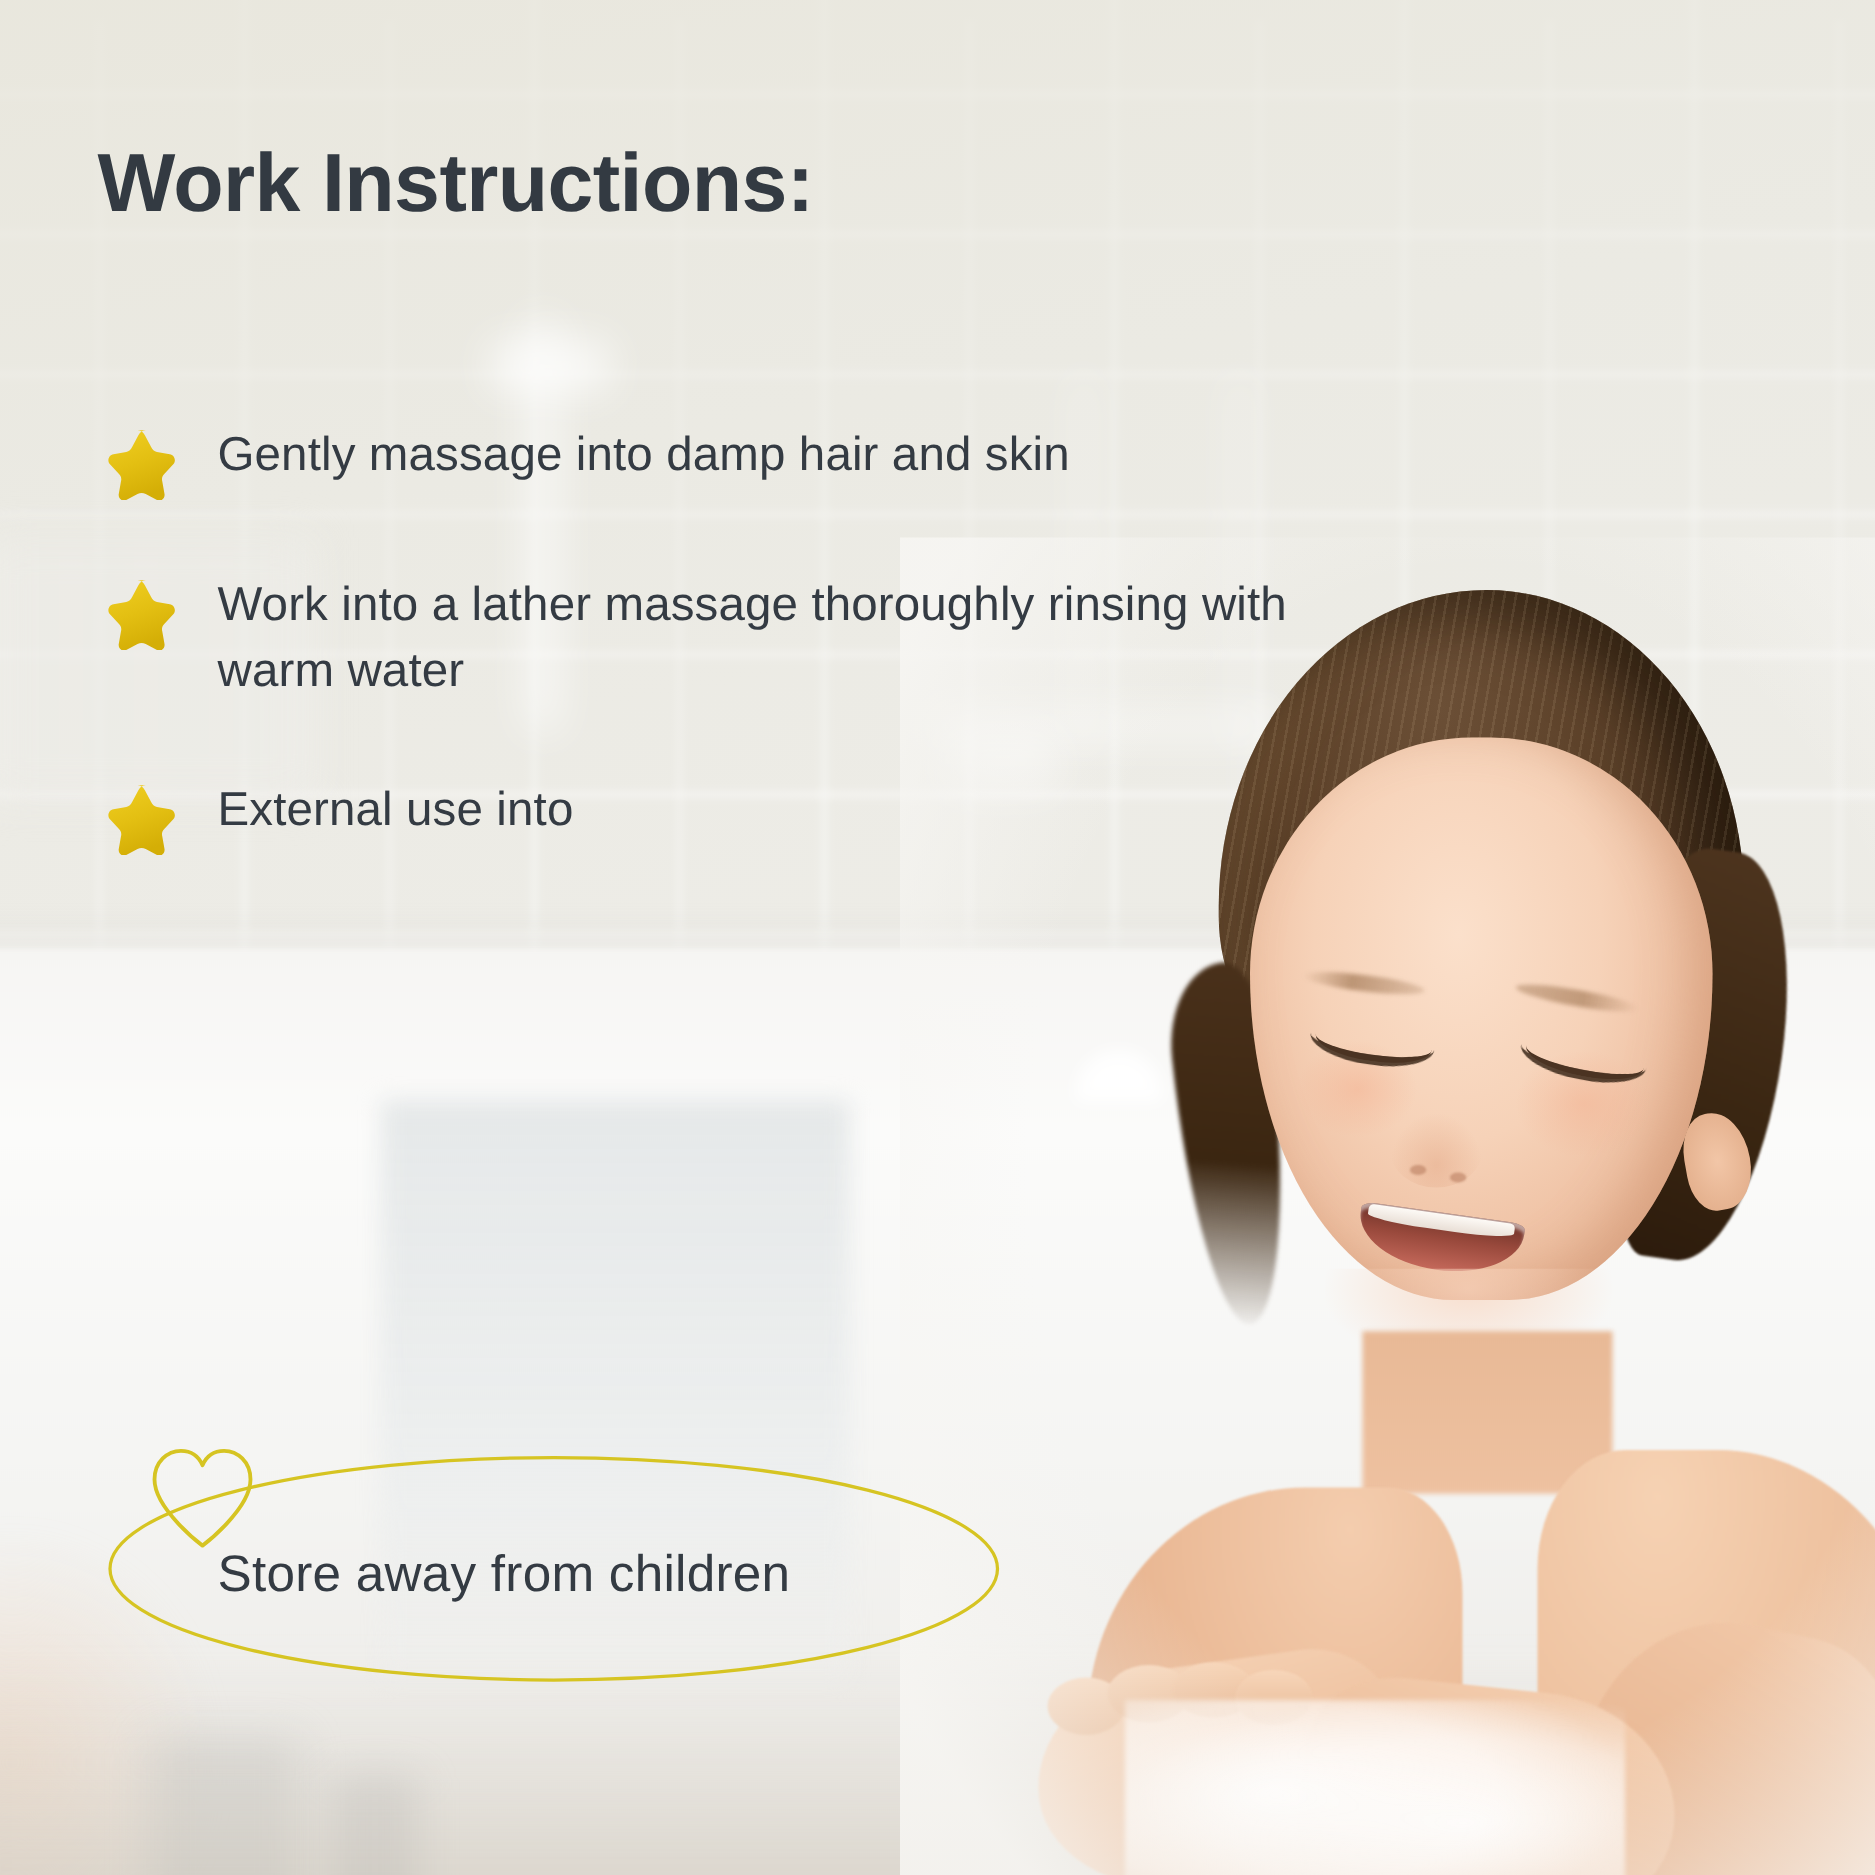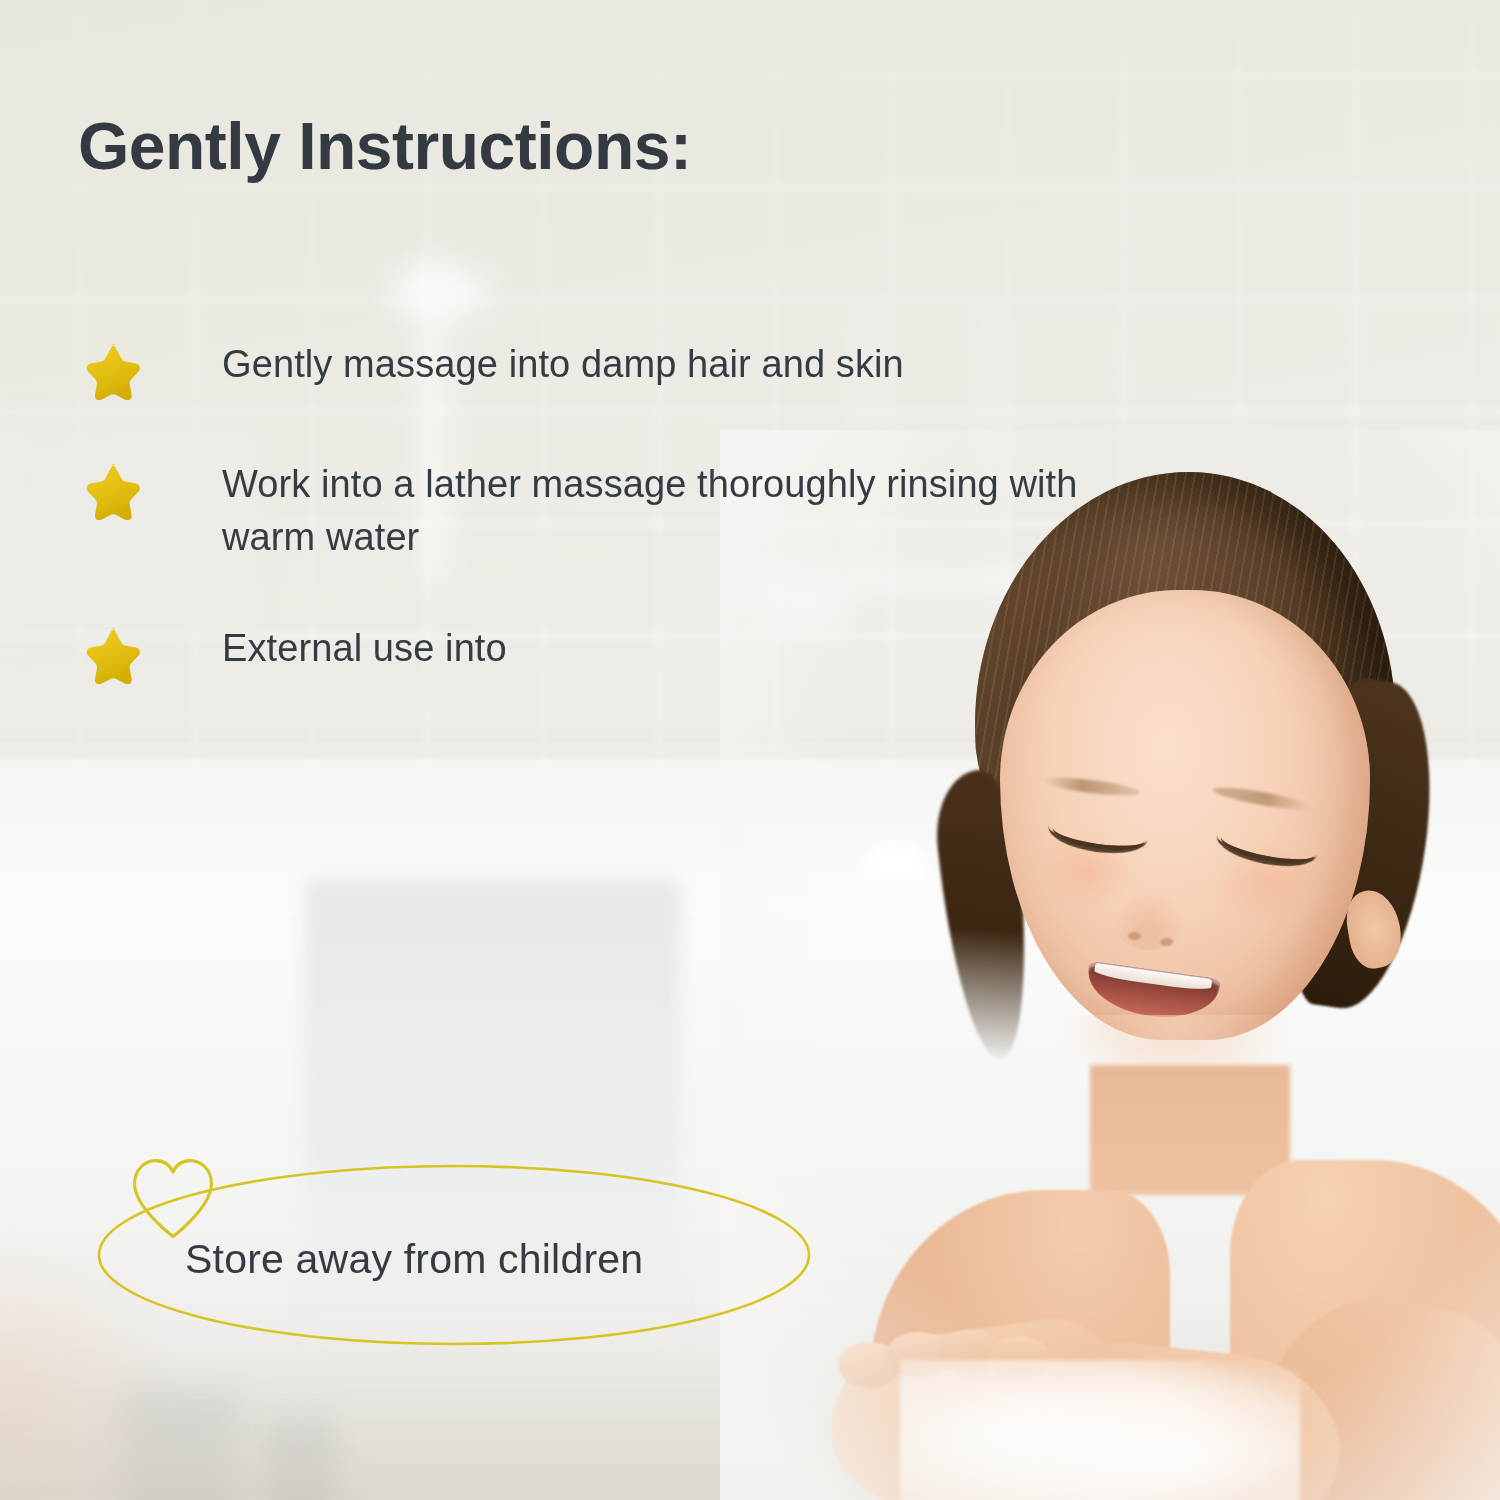--- a/index.html
+++ b/index.html
@@ -272,21 +272,20 @@
     color: #333a42;
     white-space: nowrap;
   }
 
   .bullets { position: absolute; left: 80px; top: 338px; width: 1030px; }
 
   .bullet-row {
     display: flex;
     align-items: flex-start;
     margin-bottom: 58px;
-    gap: 48px;
   }
   .bullet-row:last-child { margin-bottom: 0; }
 
   .star-icon {
     flex: 0 0 auto;
     width: 60px; height: 60px;
     margin-right: 34px;
     margin-top: 2px;
   }
   .bullet-text {
@@ -295,21 +294,21 @@
     color: #343b43;
     font-weight: 400;
     letter-spacing: 0.1px;
     max-width: 950px;
   }
   .bullet-row.two-line .bullet-text { max-width: 930px; }
 
   
   .callout {
     position: absolute;
-    left: 95px; top: 1162px;
+    left: 84px; top: 1162px;
     width: 718px; height: 186px;
   }
   .callout-oval {
     position: absolute; inset: 0;
     width: 100%; height: 100%;
   }
   .callout-heart {
     position: absolute;
     left: 30px; top: -10px;
     width: 96px; height: 96px;
@@ -384,21 +383,21 @@
       <div class="finger f3"></div>
       <div class="finger f4"></div>
       <div class="foam"></div>
       <div class="suds"></div>
       <div class="child-glowblend"></div>
     </div>
   </div>
 
   <div class="content">
 
-    <h1 class="page-title">Gently Instructions:</h1>
+    <h1 class="page-title">Work Instructions:</h1>
 
     <div class="bullets">
 
       <div class="bullet-row">
         <span class="star-icon">
           <svg viewBox="0 0 100 100" width="60" height="60" aria-hidden="true">
             <defs>
               <linearGradient id="sg1" x1="0" y1="0" x2="0.35" y2="1">
                 <stop offset="0%" stop-color="#f0cf22"></stop>
                 <stop offset="55%" stop-color="#e3bf12"></stop>

